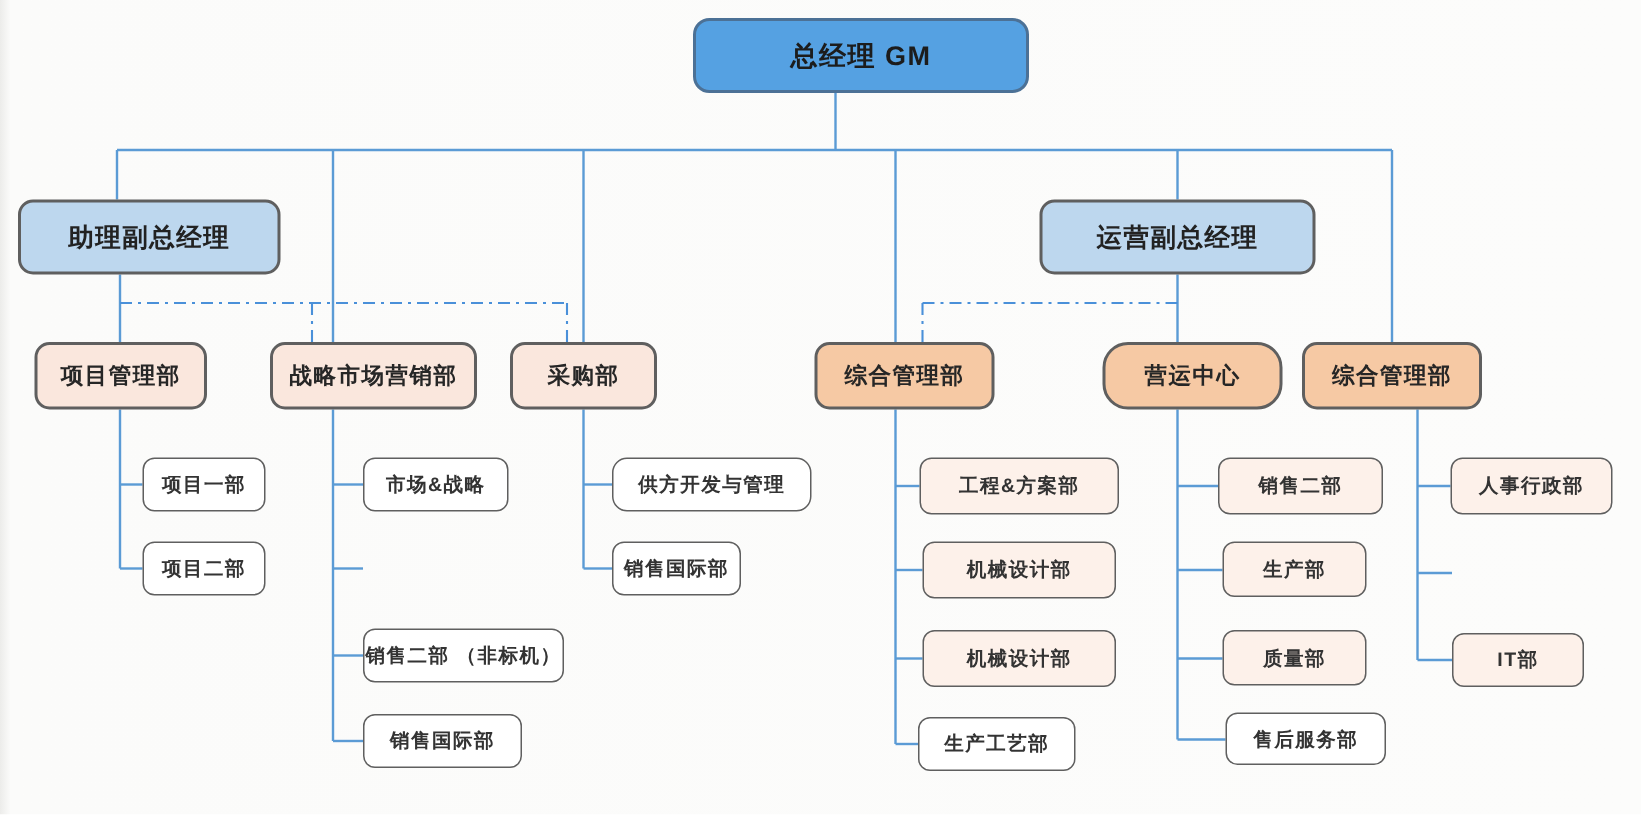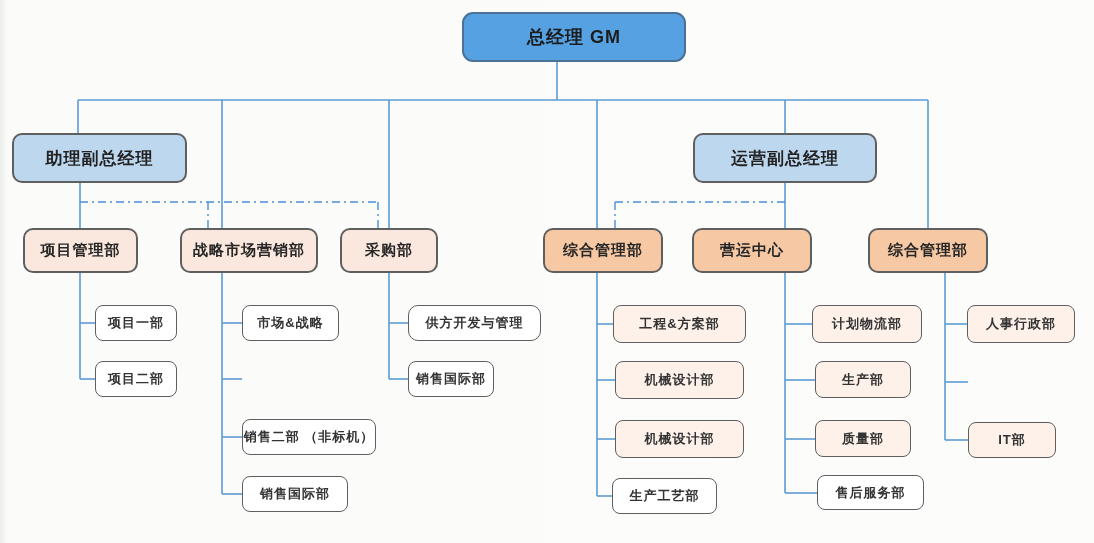--- a/index.html
+++ b/index.html
@@ -40,21 +40,21 @@
 
   
   #gm{left:462px;top:12px;width:224px;height:50px;}
   #vice-assist{left:12px;top:133px;width:175px;height:50px;}
   #vice-ops{left:693px;top:133px;width:184px;height:50px;}
 
   #d0{left:23px;top:228px;width:115px;height:45px;}
   #d1{left:180px;top:228px;width:138px;height:45px;}
   #d2{left:340px;top:228px;width:98px;height:45px;}
   #d3{left:543px;top:228px;width:120px;height:45px;}
-  #d4{left:692px;top:228px;width:120px;height:45px;}
+  #d4{left:735px;top:228px;width:120px;height:45px;border-radius:17px;}
   #d5{left:868px;top:228px;width:120px;height:45px;}
 
   #d0c0{left:95px;top:305px;width:82px;height:36px;}
   #d0c1{left:95px;top:361px;width:82px;height:36px;}
 
   #d1c0{left:242px;top:305px;width:97px;height:36px;}
   #d1c1{left:242px;top:361px;width:122px;height:36px;}
   #d1c2{left:242px;top:419px;width:134px;height:36px;}
   #d1c3{left:242px;top:476px;width:106px;height:36px;}
 
@@ -153,21 +153,21 @@
   <div class="node child white" id="d1c3">销售国际部</div>
 
   <div class="node child white" id="d2c0">供方开发与管理</div>
   <div class="node child white" id="d2c1">销售国际部</div>
 
   <div class="node child pale" id="d3c0">工程&amp;方案部</div>
   <div class="node child pale" id="d3c1">机械设计部</div>
   <div class="node child pale" id="d3c2">机械设计部</div>
   <div class="node child white" id="d3c3">生产工艺部</div>
 
-  <div class="node child pale" id="d4c0">计划物流部</div>
+  <div class="node child pale" id="d4c0">销售二部</div>
   <div class="node child pale" id="d4c1">生产部</div>
   <div class="node child pale" id="d4c2">质量部</div>
   <div class="node child white" id="d4c3">售后服务部</div>
 
   <div class="node child pale" id="d5c0">人事行政部</div>
   <div class="node child pale" id="d5c2">IT部</div>
 
 </div>
 
 </body></html>

